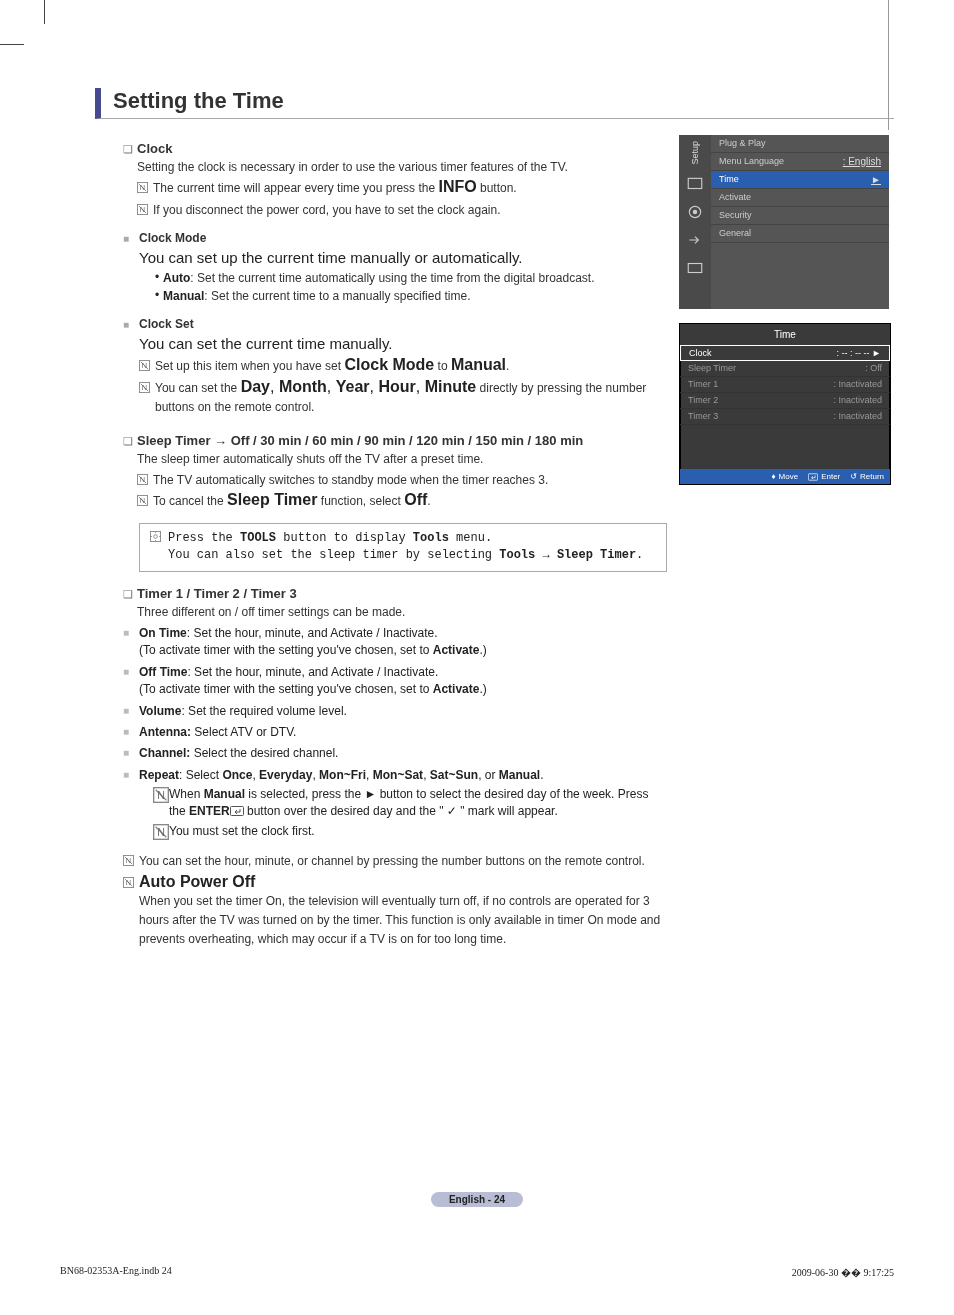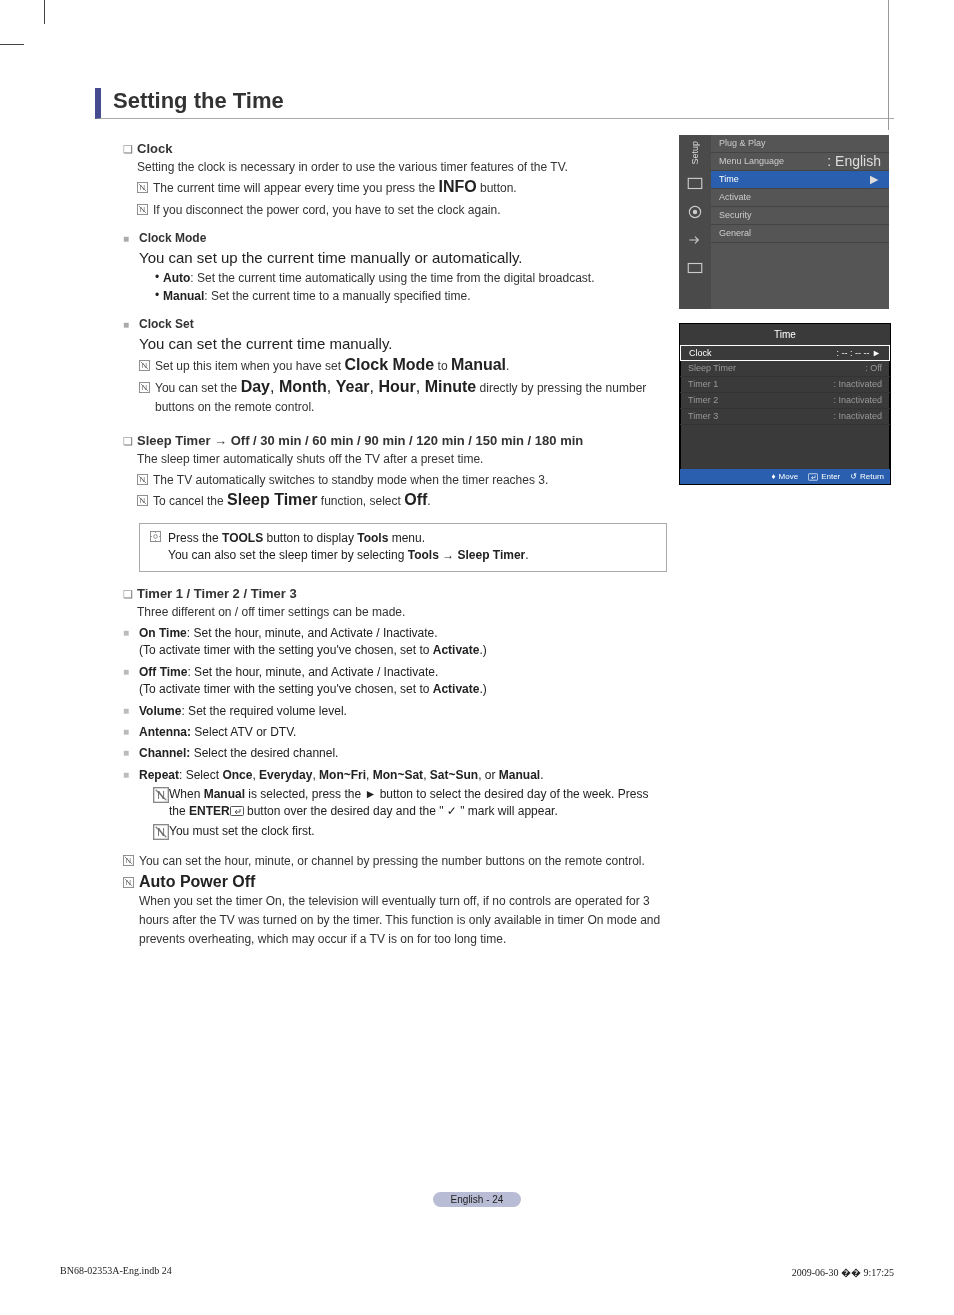--- a/index.html
+++ b/index.html
@@ -56,21 +56,21 @@
   .bullet-row .b { width:12px; flex:0 0 12px; text-align:center; }
 
   .tools-box {
     border:1px solid #aaa;
     margin: 10px 0 10px 44px;
     padding: 6px 8px 6px 10px;
     font-size:12px;
   }
   .tools-box .tl { display:flex; }
   .tools-ico { width:18px; flex:0 0 18px; margin-top:1px; }
-  .tools-box .tb { flex:1 1 auto; line-height:1.45; }
+  .tools-box .tb { flex:1 1 auto; line-height:1.45;font-family:Liberation Mono, monospace; }
 
   .list2 { margin-left: 28px; }
   .list-row { display:flex; margin:4px 0; }
   .list-row .sq { width:16px; flex:0 0 16px; color:#bbb; font-size:10px; margin-top:2px; }
   .list-row .lb { flex:1 1 auto; font-size:12px; line-height:1.45; }
   .list-row .lb .hd { font-weight:bold; }
 
   .inner-note { display:flex; margin:2px 0 2px 14px; font-size:12px; }
   .inner-note .ico { width:16px; flex:0 0 16px; margin-top:1px; }
   .inner-note .t { flex:1 1 auto; line-height:1.45; }
@@ -84,40 +84,40 @@
     box-shadow: 0 0 0 1px #000 inset;
     background:#3b82f6;
   }
   .osd1 { height:174px; display:flex; }
   .osd1 .tabstrip { width:32px; background:#4a4a4a; display:flex; flex-direction:column; align-items:center; padding-top:6px; gap:10px; }
   .osd1 .tabstrip .vlabel { writing-mode: vertical-rl; transform: rotate(180deg); font-size:9px; color:#ddd; }
   .osd1 .tabstrip .ticon { width:18px; height:18px; color:#ccc; display:flex; align-items:center; justify-content:center; }
   .osd1 .menu { flex:1 1 auto; background:#555; }
   .osd1 .menu .mi { height:17px; line-height:17px; padding:0 8px; display:flex; justify-content:space-between; color:#ccc; font-size:9px; border-bottom:1px solid #444; }
   .osd1 .menu .mi.sel { background:#2a5fb0; color:#fff; }
-  .osd1 .menu .mi .r { color:#ddd; font-size:14px; }
+  .osd1 .menu .mi .r { color:#ddd; font-size:10px;text-decoration:underline; }
 
   .osd2 { border:1px solid #000; background:#3a3a3a; }
   .osd2 .title { text-align:center; padding:5px 0; font-size:10px; background:#3a3a3a; }
   .osd2 .row { height:15px; line-height:15px; padding:0 8px; display:flex; justify-content:space-between; font-size:9px; color:#999; border-bottom:1px solid #333; }
   .osd2 .row.sel { border:1px solid #fff; color:#fff; height:14px; line-height:14px; }
   .osd2 .row .r { color:#999; font-size:9px; }
   .osd2 .row.sel .r { color:#fff; }
   .osd2 .pad { height:44px; }
   .osd2 .footer { background:#2a5fb0; height:15px; display:flex; justify-content:flex-end; gap:10px; align-items:center; padding:0 6px; font-size:8px; }
   .osd2 .footer span { display:flex; align-items:center; gap:3px; }
 
   
   .page-num {
     position:absolute; bottom:108px; left:0; width:100%;
     text-align:center;
   }
   .page-num .pill {
     display:inline-block; background:#b8bdd5; border-radius:10px;
-    padding:2px 18px; font-size:10px; font-weight:normal; color:#222;
+    padding:2px 18px; font-size:10px; font-weight:bold; color:#222;
   }
   .footer-line {
     position:absolute; bottom:36px; left:60px; right:60px;
     display:flex; justify-content:space-between;
     font-size:10px; color:#222; font-family: Times, serif;
   }
 
   .enter-glyph { display:inline-block; width:14px; height:10px; position:relative; top:1px; }
   .enter-glyph svg { width:14px; height:10px; }
 </style>

